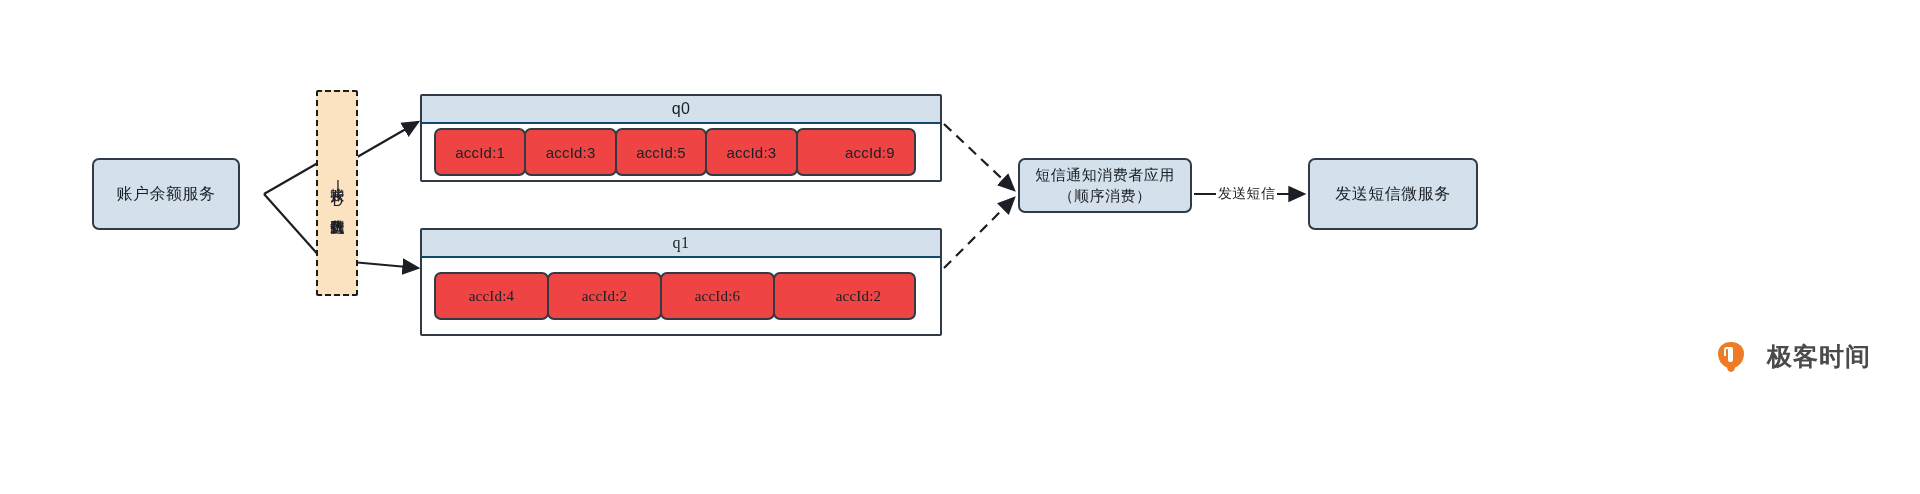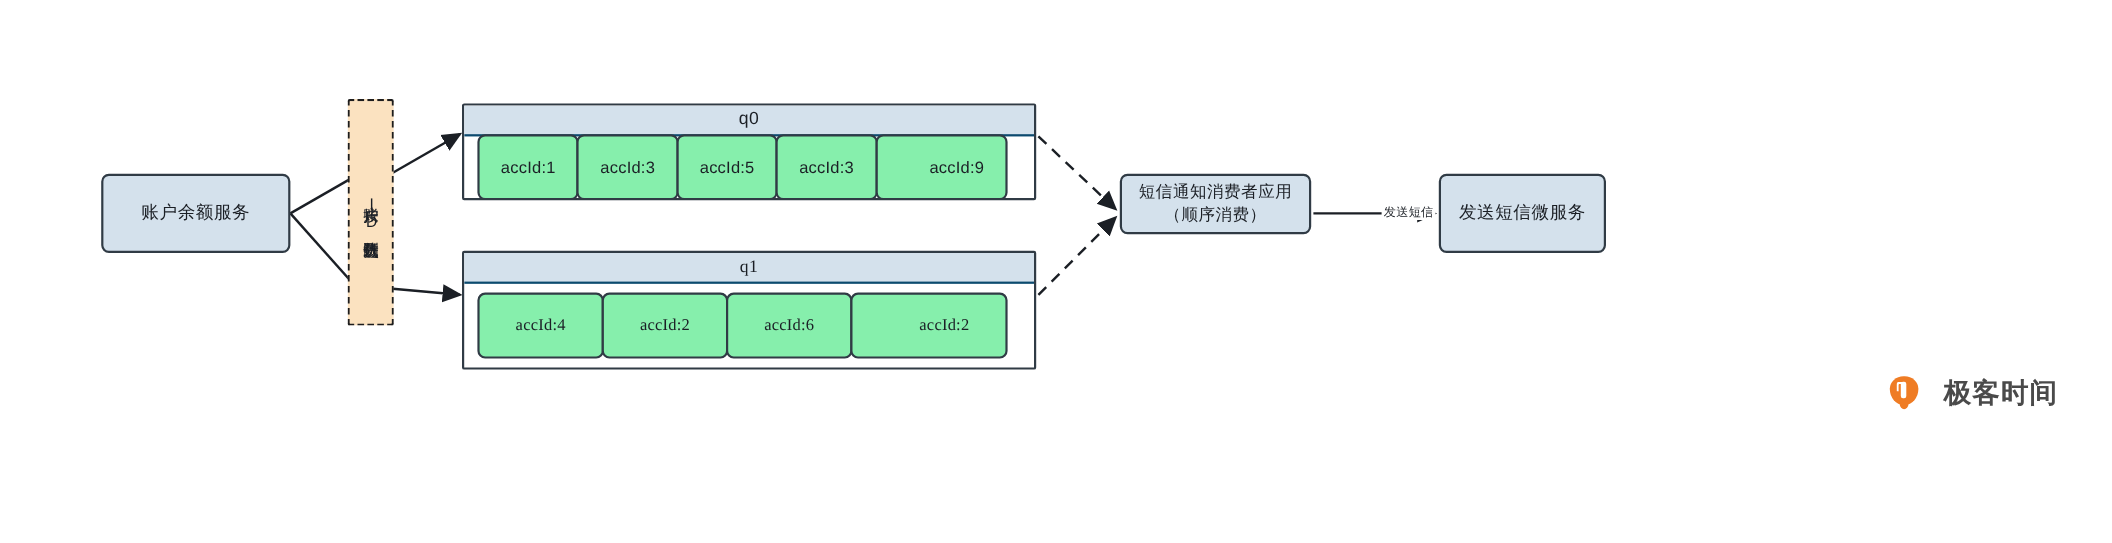--- a/index.html
+++ b/index.html
@@ -48,21 +48,21 @@
     display: block;
   }
   .node .lines span {
     display: block;
   }
 
   
   #node-account {
     left: 92px;
     top: 158px;
-    width: 172px;
+    width: 148px;
     height: 72px;
   }
 
   
   #node-router {
     position: absolute;
     left: 316px;
     top: 90px;
     width: 42px;
     height: 206px;
@@ -108,23 +108,23 @@
   .queue-body {
     position: relative;
     height: calc(100% - 28px);
     display: flex;
     align-items: center;
     padding: 0 12px;
     box-sizing: border-box;
   }
   .msg-cell {
     flex: 1 1 0;
-    height: 60px;
-    box-sizing: border-box;
-    background: #86efac;
+    height: 48px;
+    box-sizing: border-box;
+    background: #ef4444;
     border: 2px solid #303b45;
     border-radius: 7px;
     display: flex;
     align-items: center;
     justify-content: center;
     font-size: 15px;
     color: #1b1f25;
     margin-right: -2px;
     letter-spacing: .2px;
   }
@@ -137,34 +137,33 @@
   #node-consumer {
     left: 1018px;
     top: 158px;
     width: 174px;
     height: 55px;
     font-size: 15px;
   }
   #node-sms-service {
     left: 1308px;
     top: 158px;
-    width: 152px;
+    width: 170px;
     height: 72px;
   }
 
   
   .edge-label {
     position: absolute;
-    font-size: 11px;
+    font-size: 14px;
     color: #1b1f25;
     background: #ffffff;
     padding: 0 2px;
     white-space: nowrap;
     letter-spacing: .3px;
-    margin-left: 40px;
   }
   #edge-label-send-sms {
     left: 1216px;
     top: 185px;
   }
 
   
   #watermark {
     position: absolute;
     left: 1718px;

